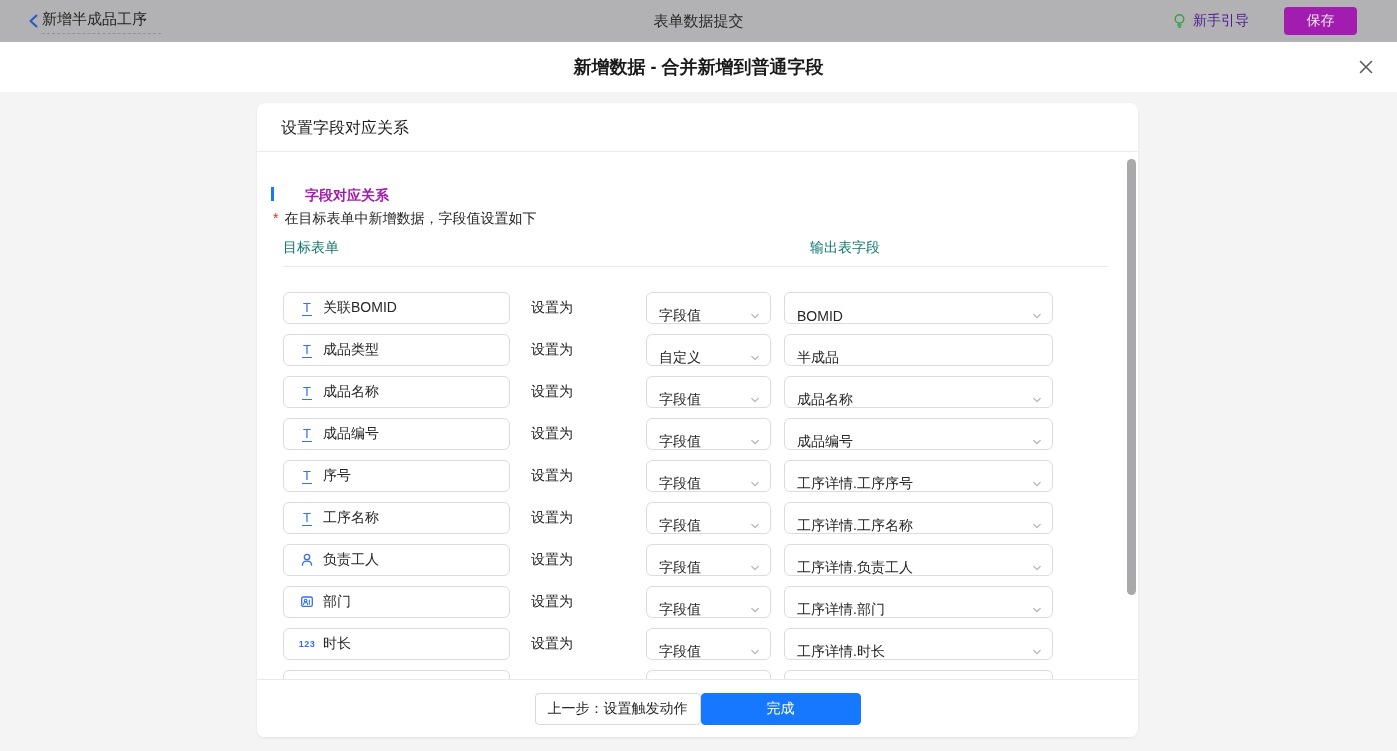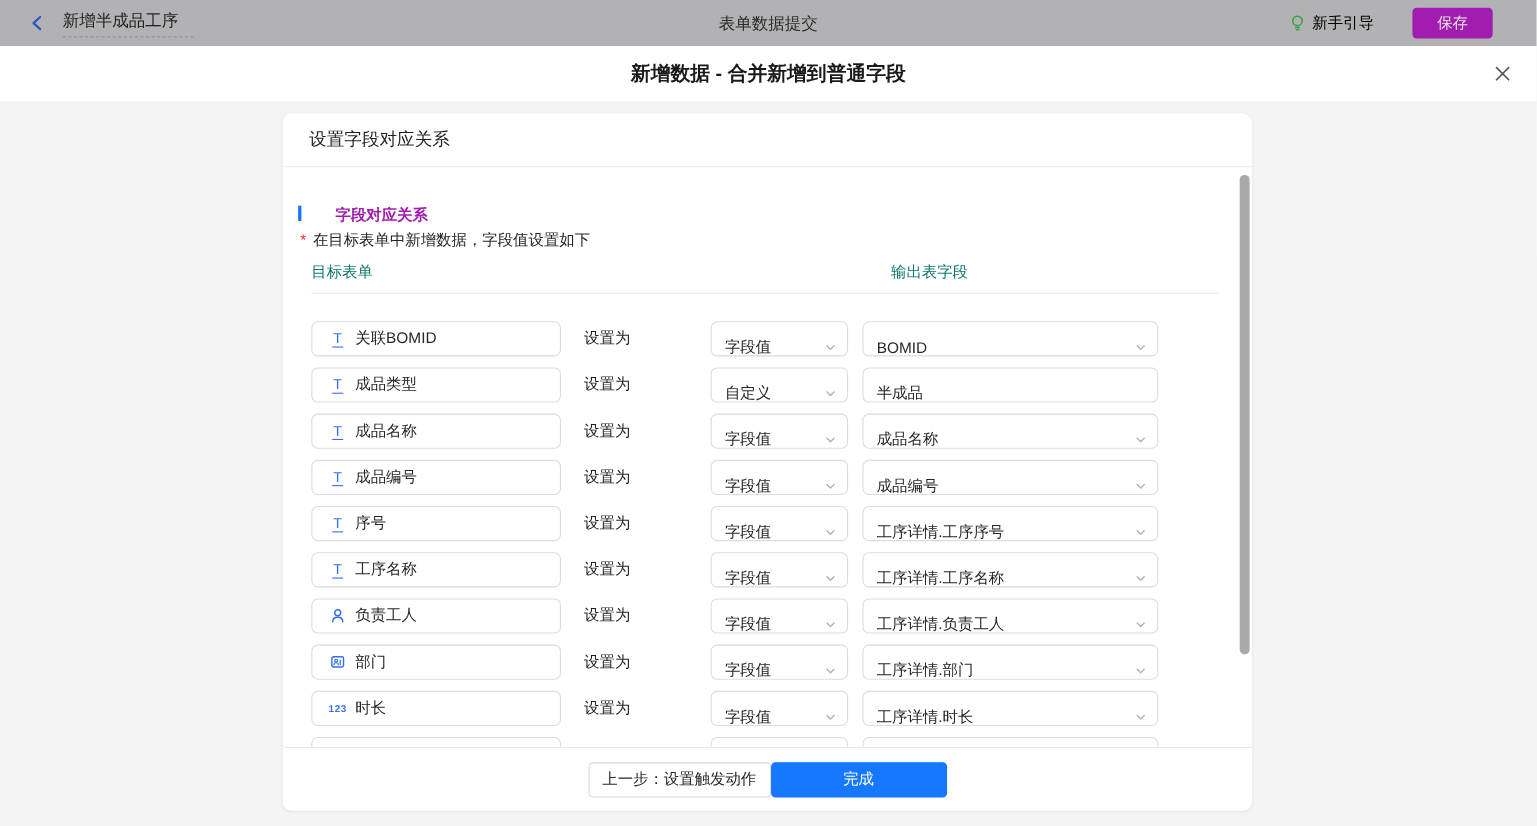--- a/index.html
+++ b/index.html
@@ -2,26 +2,26 @@
 <html><head>
 <meta charset="utf-8">
 <style>
   * { margin:0; padding:0; box-sizing:border-box; }
   html,body { width:1397px; height:751px; overflow:hidden;
     font-family:"Liberation Sans","DejaVu Sans",sans-serif; background:#f4f4f5; }
 
   
   .topbar { height:42px; background:#b2b2b4; display:flex; align-items:center;
     position:relative; padding:0 40px 0 26px; font-size:15px; color:#1f1f1f; }
-  .tb-left { display:flex; align-items:center; gap:15px; position:relative; z-index:1; }
+  .tb-left { display:flex; align-items:center; position:relative; z-index:1; }
   .back { line-height:0; cursor:pointer; }
   .tb-name { padding:1px 14px 4px 0; border-bottom:1px dashed #939396; cursor:pointer; }
   .tb-center { position:absolute; left:0; right:0; text-align:center; color:#2b2b2b; }
   .tb-right { margin-left:auto; display:flex; align-items:center; gap:35px; position:relative; z-index:1; }
-  .guide { display:flex; align-items:center; gap:6px; color:#000000; font-size:14px; cursor:pointer; }
+  .guide { display:flex; align-items:center; gap:6px; color:#4c1d95; font-size:14px; cursor:pointer; }
   .save-btn { width:73px; height:28px; background:#a21caf; color:#e9e9e9; border:none;
     border-radius:4px; font-size:14px; font-family:inherit; cursor:pointer; }
 
   
   .dlg-header { height:50px; background:#fff; position:relative; display:flex;
     align-items:center; justify-content:center; }
   .dlg-title { font-size:18px; font-weight:600; color:#1a1a1a; }
   .dlg-close { position:absolute; right:23px; top:50%; transform:translateY(-50%);
     line-height:0; cursor:pointer; }
 

